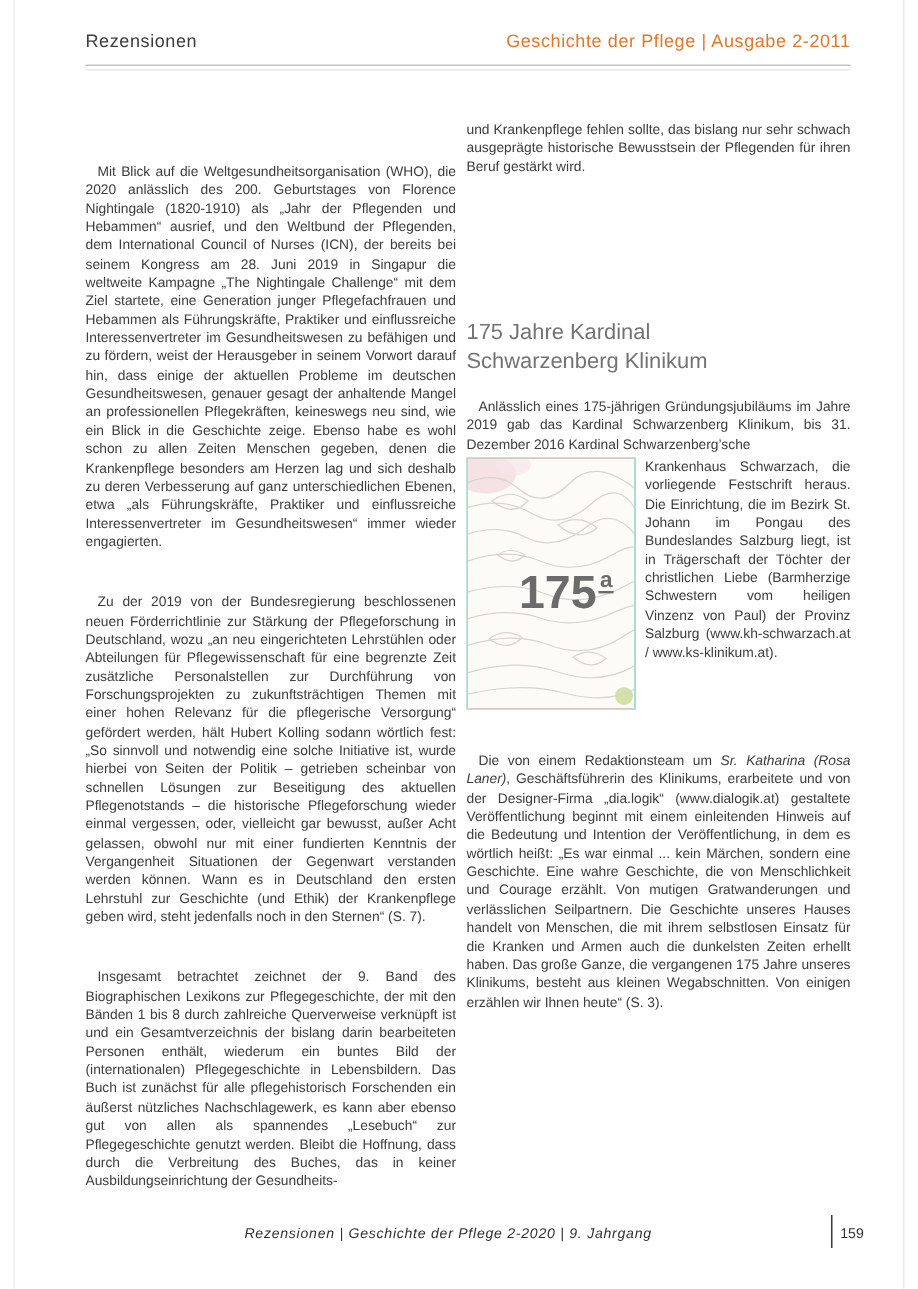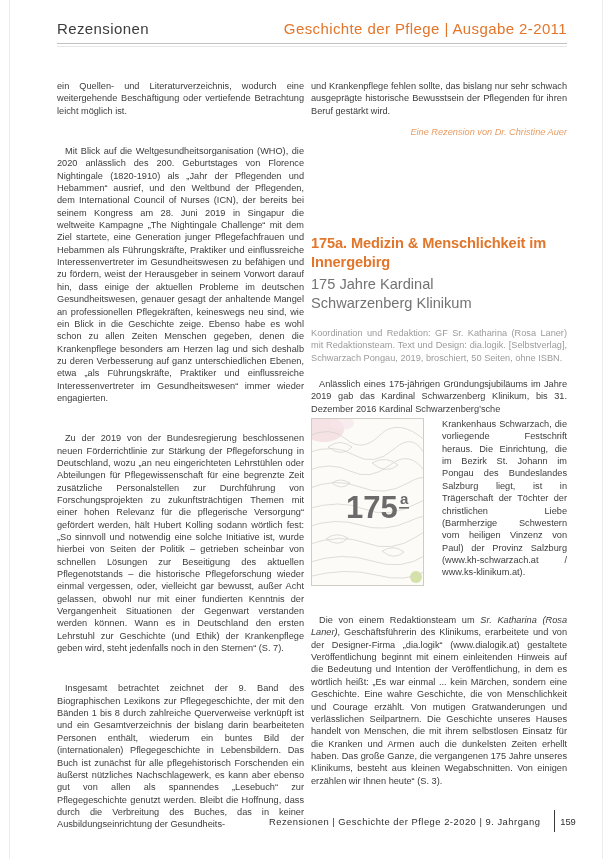--- a/index.html
+++ b/index.html
@@ -9,21 +9,21 @@
     font-family:"Liberation Sans", sans-serif;
     color:#3c3c3c;
     position:relative;
     overflow:hidden;
   }
   .page-edge { position:absolute; top:0; bottom:0; width:1px; background:#ececec; }
   .edge-left { left:9px; }
   .edge-right { left:602px; }
 
   
-  .header { position:absolute; top:20px; left:57px; width:510px; display:flex; justify-content:space-between; font-size:15px; letter-spacing:0.4px; }
+  .header { position:absolute; top:20px; left:57px; width:510px; display:flex; justify-content:space-between; font-size:12px; letter-spacing:0.4px; }
   .header .hleft { color:#3c3c3c; }
   .header .hright { color:#e2762b; }
   .header-rule { position:absolute; top:43px; left:57px; width:510px; height:2px;
     border-top:1px solid #c2c2c2; border-bottom:1px solid #e7e7e7; }
 
   
   .col { position:absolute; top:80px; }
   .col1 { left:57px;  width:247px; }
   .col2 { left:311px; width:256px; }
 
@@ -39,58 +39,54 @@
   .review-title { margin:5px 0 0 0; font-size:14.6px; line-height:19px; font-weight:bold; color:#e2762b; letter-spacing:-0.1px; }
   .review-subtitle { margin:3px 0 0 0; font-size:14.6px; line-height:19px; font-weight:normal; color:#737373; max-width:200px; }
   .imprint { margin-top:14px; color:#9b9b9b; }
 
   .intro-para { margin-top:14px; }
 
   .cover-row { display:flex; margin-top:3px; }
   .cover {
     width:113px; height:168px; flex:0 0 113px;
     border:1px solid #cfccc6; background:#5eead4;
-    margin-right:18px; box-sizing:border-box; overflow:hidden;
+    margin-right:6px; box-sizing:border-box; overflow:hidden;
   }
   .cover svg { display:block; }
   .beside { flex:1; }
 
   
   .footer { position:absolute; top:810px; left:57px; width:524px; display:flex; align-items:center; }
-  .footer .ftext { flex:1; text-align:right; font-size:9.4px; letter-spacing:0.5px; color:#2f2f2f; padding-right:13px; }
+  .footer .ftext { flex:1; text-align:center; font-size:9.4px; letter-spacing:0.5px; color:#2f2f2f; padding-right:13px;font-style:italic; }
   .footer .fdivider { width:1.5px; height:22px; background:#3a3a3a; }
   .footer .fpage { width:26px; text-align:center; font-size:9.4px; color:#2f2f2f; }
 </style>
 </head>
 <body>
 
 <div class="page-edge edge-left"></div>
 <div class="page-edge edge-right"></div>
 
 <div class="header">
   <span class="hleft">Rezensionen</span>
   <span class="hright">Geschichte der Pflege | Ausgabe 2-2011</span>
 </div>
 <div class="header-rule"></div>
 
 <div class="col col1">
-  <p class="body-text">ein Quellen- und Literaturverzeichnis, wodurch eine weitergehende Beschäftigung oder vertiefende Betrachtung leicht möglich ist.</p>
   <p class="body-text gap indent">Mit Blick auf die Weltgesundheitsorganisation (WHO), die 2020 anlässlich des 200. Geburtstages von Florence Nightingale (1820-1910) als „Jahr der Pflegenden und Hebammen“ ausrief, und den Weltbund der Pflegenden, dem International Council of Nurses (ICN), der bereits bei seinem Kongress am 28. Juni 2019 in Singapur die weltweite Kampagne „The Nightingale Challenge“ mit dem Ziel startete, eine Generation junger Pflegefachfrauen und Hebammen als Führungskräfte, Praktiker und einflussreiche Interessenvertreter im Gesundheitswesen zu befähigen und zu fördern, weist der Herausgeber in seinem Vorwort darauf hin, dass einige der aktuellen Probleme im deutschen Gesundheitswesen, genauer gesagt der anhaltende Mangel an professionellen Pflegekräften, keineswegs neu sind, wie ein Blick in die Geschichte zeige. Ebenso habe es wohl schon zu allen Zeiten Menschen gegeben, denen die Krankenpflege besonders am Herzen lag und sich deshalb zu deren Verbesserung auf ganz unterschiedlichen Ebenen, etwa „als Führungskräfte, Praktiker und einflussreiche Interessenvertreter im Gesundheitswesen“ immer wieder engagierten.</p>
   <p class="body-text gap indent">Zu der 2019 von der Bundesregierung beschlossenen neuen Förderrichtlinie zur Stärkung der Pflegeforschung in Deutschland, wozu „an neu eingerichteten Lehrstühlen oder Abteilungen für Pflegewissenschaft für eine begrenzte Zeit zusätzliche Personalstellen zur Durchführung von Forschungsprojekten zu zukunftsträchtigen Themen mit einer hohen Relevanz für die pflegerische Versorgung“ gefördert werden, hält Hubert Kolling sodann wörtlich fest: „So sinnvoll und notwendig eine solche Initiative ist, wurde hierbei von Seiten der Politik – getrieben scheinbar von schnellen Lösungen zur Beseitigung des aktuellen Pflegenotstands – die historische Pflegeforschung wieder einmal vergessen, oder, vielleicht gar bewusst, außer Acht gelassen, obwohl nur mit einer fundierten Kenntnis der Vergangenheit Situationen der Gegenwart verstanden werden können. Wann es in Deutschland den ersten Lehrstuhl zur Geschichte (und Ethik) der Krankenpflege geben wird, steht jedenfalls noch in den Sternen“ (S. 7).</p>
   <p class="body-text gap indent">Insgesamt betrachtet zeichnet der 9. Band des Biographischen Lexikons zur Pflegegeschichte, der mit den Bänden 1 bis 8 durch zahlreiche Querverweise verknüpft ist und ein Gesamtverzeichnis der bislang darin bearbeiteten Personen enthält, wiederum ein buntes Bild der (internationalen) Pflegegeschichte in Lebensbildern. Das Buch ist zunächst für alle pflegehistorisch Forschenden ein äußerst nützliches Nachschlagewerk, es kann aber ebenso gut von allen als spannendes „Lesebuch“ zur Pflegegeschichte genutzt werden. Bleibt die Hoffnung, dass durch die Verbreitung des Buches, das in keiner Ausbildungseinrichtung der Gesundheits-</p>
 </div>
 
 <div class="col col2">
   <p class="body-text">und Krankenpflege fehlen sollte, das bislang nur sehr schwach ausgeprägte historische Bewusstsein der Pflegenden für ihren Beruf gestärkt wird.</p>
-  <p class="signature">Eine Rezension von Dr. Christine Auer</p>
 
   <div class="review-head">
-    <h2 class="review-title">175a. Medizin &amp; Menschlichkeit im Innergebirg</h2>
     <h3 class="review-subtitle">175 Jahre Kardinal Schwarzenberg Klinikum</h3>
-    <p class="body-text imprint">Koordination und Redaktion: GF Sr. Katharina (Rosa Laner) mit Redaktionsteam. Text und Design: dia.logik. [Selbstverlag], Schwarzach Pongau, 2019, broschiert, 50 Seiten, ohne ISBN.</p>
   </div>
 
   <p class="body-text intro-para indent">Anlässlich eines 175-jährigen Gründungsjubiläums im Jahre 2019 gab das Kardinal Schwarzenberg Klinikum, bis 31. Dezember 2016 Kardinal Schwarzenberg’sche</p>
 
   <div class="cover-row">
     <div class="cover">
       <svg width="111" height="166" viewBox="0 0 111 166" xmlns="http://www.w3.org/2000/svg">
         <rect x="0" y="0" width="111" height="166" fill="#fcfbf8"></rect>
         <ellipse cx="12" cy="10" rx="20" ry="13" fill="#f2dde2" opacity="0.85"></ellipse>
         <ellipse cx="30" cy="4" rx="12" ry="7" fill="#f6e6e9" opacity="0.7"></ellipse>

